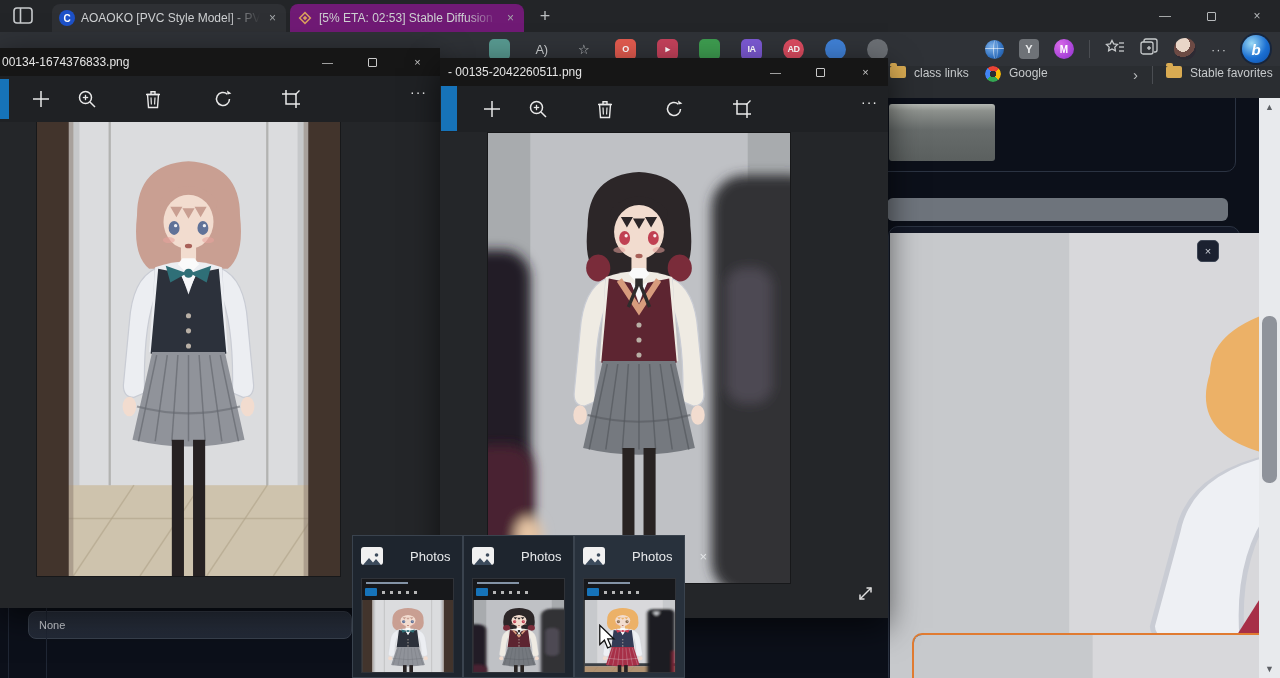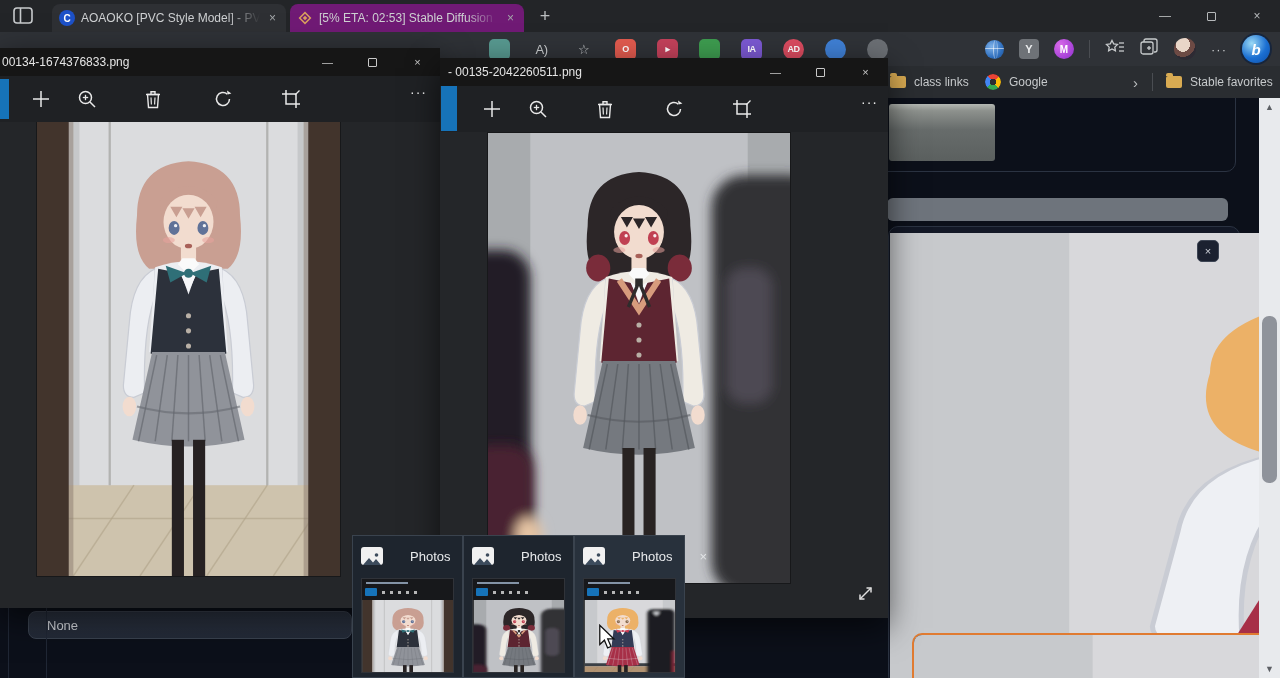--- a/index.html
+++ b/index.html
@@ -40,42 +40,42 @@
   .globe::before{content:"";position:absolute;left:8px;top:0;width:3px;height:19px;border-left:1px solid rgba(255,255,255,.55);border-right:1px solid rgba(255,255,255,.35);border-radius:50%}
   .globe::after{content:"";position:absolute;left:0;top:8px;height:3px;width:19px;border-top:1px solid rgba(255,255,255,.55)}
   .m-icon{width:20px;height:20px;border-radius:50%;background:radial-gradient(circle at 30% 30%,#d86ae8,#8f2fd0);color:#fff;font-size:10px;font-weight:bold;display:flex;align-items:center;justify-content:center}
   .vdiv{width:1px;height:18px;background:#4a4d52}
   .avatar{width:22px;height:22px;border-radius:50%;background:radial-gradient(circle at 40% 30%,#e9d6c8 0 35%,#6d4a44 36% 60%,#2e2a33 61%)}
   .more-glyph{font-size:13px;letter-spacing:1px;color:#c8cbcd}
   .bing{width:28px;height:28px;border-radius:50%;background:radial-gradient(circle at 35% 30%,#9ad9f5,#1b6fd2 55%,#0d4ea8);
        display:flex;align-items:center;justify-content:center;color:#fff;font-weight:bold;font-size:15px;font-style:italic;box-shadow:0 0 0 2px #17253c}
 
   .favbar{position:relative;height:32px;background:#2a2d31;color:#c6c9cb;font-size:12px}
-  .fav-group{position:absolute;top:0;height:32px;display:flex;align-items:center;gap:8px}
+  .fav-group{position:absolute;top:0;height:32px;display:flex;align-items:flex-start;gap:8px}
   .folder{width:16px;height:12px;background:#d9ab52;border-radius:2px;position:relative;flex:none}
   .folder::before{content:"";position:absolute;top:-3px;left:0;width:7px;height:3px;background:#d9ab52;border-radius:2px 2px 0 0}
   .g-icon{width:16px;height:16px;border-radius:50%;flex:none;
        background:conic-gradient(from -40deg,#ea4335 0 25%,#fbbc05 0 50%,#34a853 0 75%,#4285f4 0 100%);
        -webkit-mask:radial-gradient(circle,transparent 0 3.5px,#000 3.5px);mask:radial-gradient(circle,transparent 0 3.5px,#000 3.5px)}
   .chev{color:#babdbf;font-size:15px}
 
   
   .sd-el{position:absolute;z-index:1}
   .sd-containerA{left:600px;top:20px;width:636px;height:152px;border:1px solid #2b3342;border-radius:10px}
   .sd-gray-btn{left:889px;top:104px;width:106px;height:57px;border-radius:3px;
       background:linear-gradient(180deg,#b3b7b2 0%,#8d918d 12%,#676c6b 45%,#5b605f 100%)}
   .sd-progress{left:887px;top:198px;width:341px;height:23px;border-radius:6px;background:#6e747c}
   .sd-gallery{left:888px;top:226px;width:352px;height:460px;border:1px solid #2b3342;border-radius:10px;background:#131826}
   .sd-vline{left:1104px;top:234px;width:1px;height:444px;background:#232b39}
   .sd-bigimg{left:890px;top:233px;width:175px;height:387px;overflow:hidden;background:#1a1f2b}
   .sd-close{left:1197px;top:240px;width:22px;height:22px;border:1px solid #3d4554;border-radius:5px;background:#1b2130;
       color:#ced2d9;font-size:11px;display:flex;align-items:center;justify-content:center}
   .sd-thumb{left:912px;top:633px;width:45px;height:45px;border:2px solid #e07b31;border-radius:10px;overflow:hidden;background:#20242e}
   .sd-dropdown{left:28px;top:611px;width:324px;height:28px;border:1px solid #3a424f;border-radius:8px;
-      background:linear-gradient(#2b3240,#232a37);color:#d3d6dc;font-size:13px;display:flex;align-items:center;padding-left:18px}
+      background:linear-gradient(#2b3240,#232a37);color:#d3d6dc;font-size:11px;display:flex;align-items:center;padding-left:10px}
   .sd-vl{width:1px;background:#202735}
   .vlA{left:8px;top:608px;height:70px}
   .vlB{left:46px;top:608px;height:70px}
 
   .scrollbar{position:absolute;left:1259px;top:98px;width:21px;height:580px;background:#e8eaed;z-index:2}
   .sb-arrow{position:absolute;left:0;width:21px;text-align:center;color:#5d6065;font-size:9px}
   .sb-up{top:4px}.sb-down{bottom:4px}
   .sb-thumb{position:absolute;left:3px;top:218px;width:15px;height:167px;background:#8f939b;border-radius:7px}
 
   

